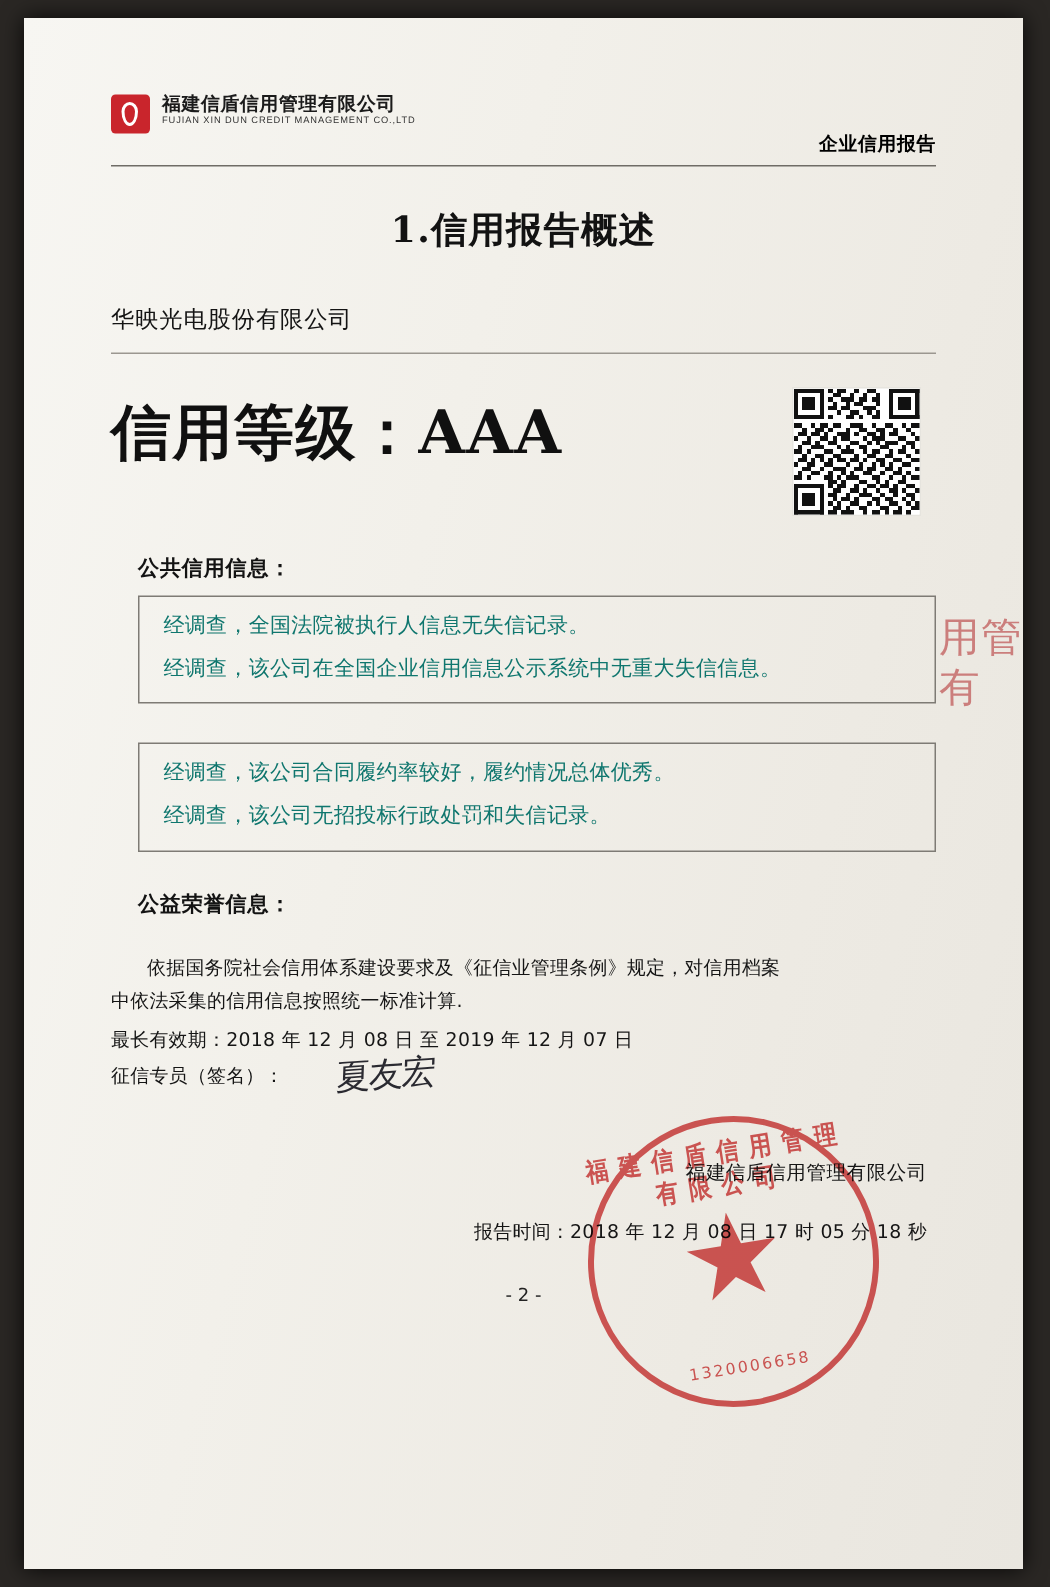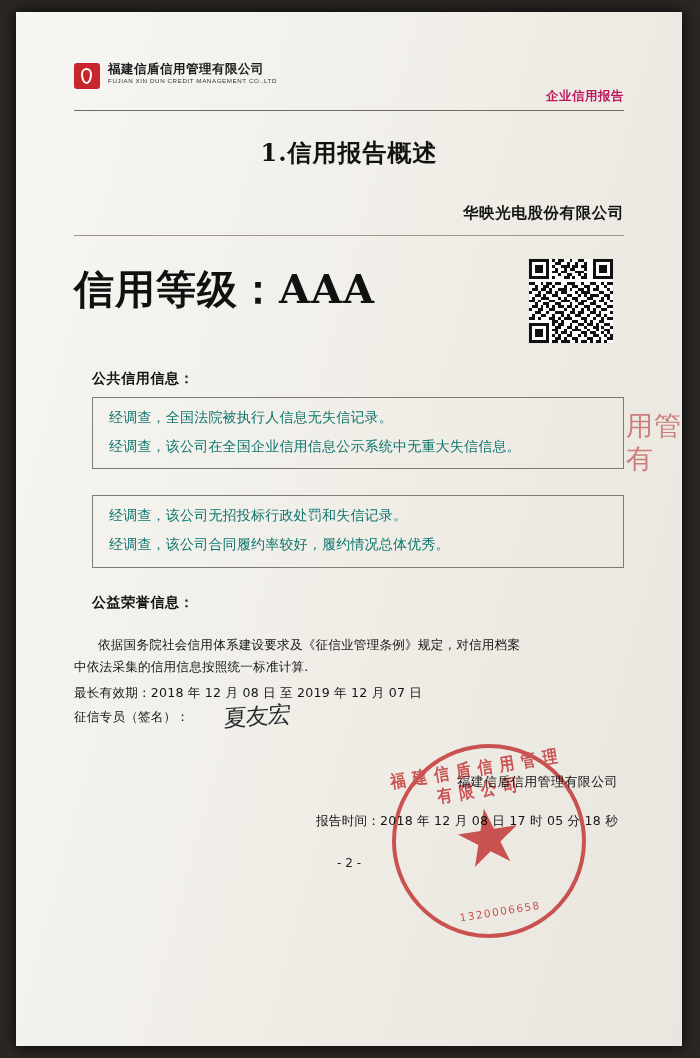--- a/index.html
+++ b/index.html
@@ -90,21 +90,21 @@
     font-family: "Liberation Sans", sans-serif;
     margin-top: 2px;
   }
   .header-right {
     position: absolute;
     right: 0;
     top: 76px;
     font-size: 12.5px;
     font-family: "DejaVu Sans", sans-serif;
     font-weight: bold;
-    color: #be185d;
+    color: #000000;
     letter-spacing: 0.5px;
   }
   .header-rule {
     position: absolute;
     left: 0;
     right: 0;
     top: 98px;
     border-top: 1px solid #6f6c66;
   }
 
@@ -115,25 +115,24 @@
     font-size: 24px;
     font-weight: bold;
     color: #121212;
     font-family: "DejaVu Serif", serif;
     letter-spacing: 1px;
   }
 
   .company-name {
     margin-top: 34px;
     font-size: 15.5px;
-    font-weight: bold;
+    font-weight: normal;
     color: #141414;
     font-family: "DejaVu Sans", sans-serif;
     letter-spacing: 0.6px;
-    text-align: right;
   }
   .rule-thin {
     margin-top: 11px;
     border-top: 1px solid #9b9790;
   }
 
   
   .grade-row {
     margin-top: 22px;
     display: flex;
@@ -559,22 +558,22 @@
       <div class="section">
         <div class="section-label">公共信用信息：</div>
         <div class="section-box">
           <p>经调查，全国法院被执行人信息无失信记录。</p>
           <p>经调查，该公司在全国企业信用信息公示系统中无重大失信信息。</p>
         </div>
       </div>
 
       <div class="section">
         <div class="section-box">
+          <p>经调查，该公司合同履约率较好，履约情况总体优秀。</p>
           <p>经调查，该公司无招投标行政处罚和失信记录。</p>
-          <p>经调查，该公司合同履约率较好，履约情况总体优秀。</p>
         </div>
       </div>
 
       <div class="section">
         <div class="section-label">公益荣誉信息：</div>
       </div>
 
       <div class="footnote">
         <div class="indent">依据国务院社会信用体系建设要求及《征信业管理条例》规定，对信用档案</div>
         <div>中依法采集的信用信息按照统一标准计算.</div>

